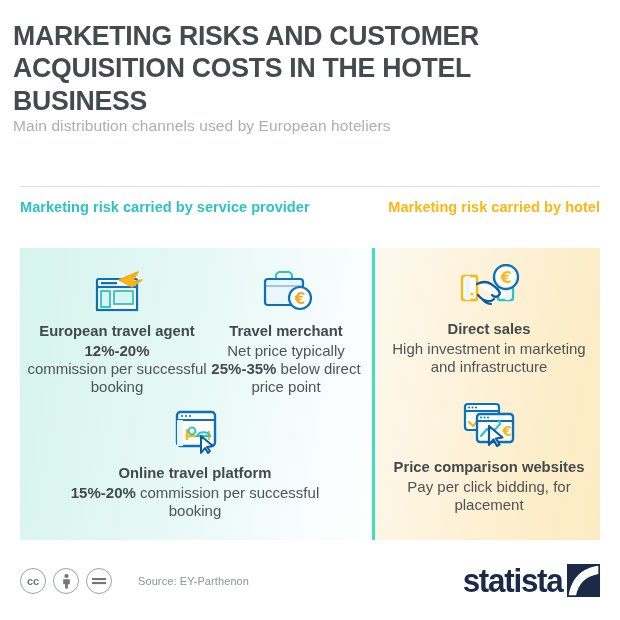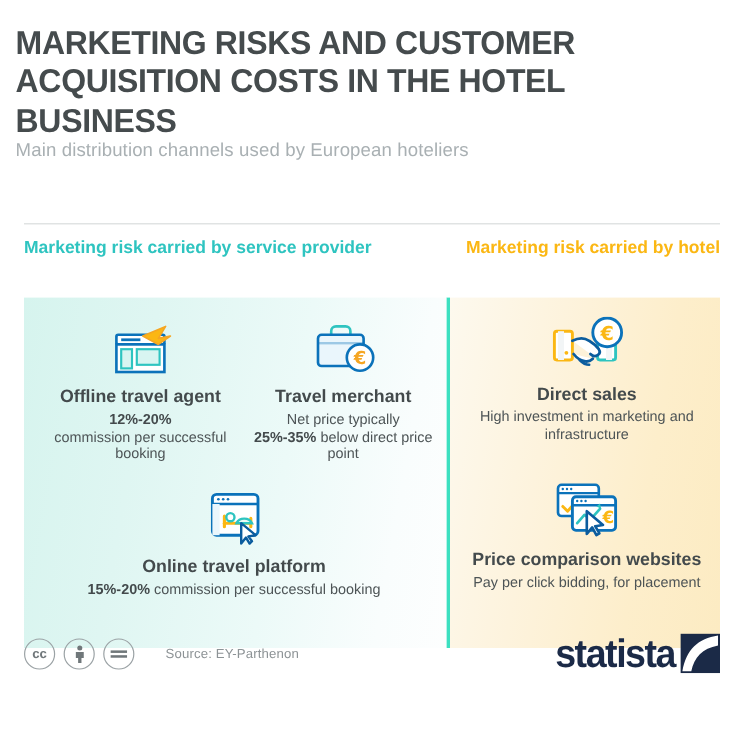--- a/index.html
+++ b/index.html
@@ -60,35 +60,35 @@
   }
 
   
   .item { position:absolute; text-align:center; }
   .item .icon { height:52px; display:flex; align-items:flex-end; justify-content:center; }
   .item .name {
     font-size:14.8px; font-weight:bold; color:#434a4c;
     line-height:1.16; margin-top:7px;
   }
   .item .desc {
-    font-size:12px; color:#4d5456; line-height:1.2; margin-top:2px;
+    font-size:15px; color:#4d5456; line-height:1.2; margin-top:2px;
   }
   .item .desc b { font-weight:bold; color:#434a4c; }
 
   
   .it-offline  { left:6px;   top:16px;  width:182px; }
   .it-merchant { left:186px; top:16px;  width:160px; }
   .it-online   { left:44px;  top:158px; width:262px; }
 
   
   .it-direct  { left:10px; top:14px;  width:208px; }
   .it-price   { left:10px; top:152px; width:208px; }
 
   
-  .footer { position:absolute; left:20px; top:528px; width:580px; height:44px; }
+  .footer { position:absolute; left:20px; top:564px; width:580px; height:44px; }
   .cc-row { position:absolute; left:0; top:4px; display:flex; gap:7px; align-items:center; }
   .cc-badge {
     width:26px; height:26px; border-radius:50%;
     border:1.8px solid #9ba2a5; color:#70777a;
     display:flex; align-items:center; justify-content:center;
     font-size:11px; font-weight:bold;
   }
   .source {
     position:absolute; left:118px; top:11px;
     font-size:11px; color:#8d9396; letter-spacing:0.1px;
@@ -126,21 +126,21 @@
         <div class="icon">
           <svg width="62" height="50" viewBox="0 0 62 50">
             <rect x="11" y="13" width="40" height="8" rx="1.5" fill="#fff" stroke="#0b72ba" stroke-width="2.2"></rect>
             <rect x="15" y="16" width="16" height="2.3" fill="#0b72ba"></rect>
             <rect x="11" y="21" width="40" height="23" fill="#fff" stroke="#0b72ba" stroke-width="2.2"></rect>
             <rect x="15" y="25" width="9" height="16" fill="#d8f5f1" stroke="#2ec4c0" stroke-width="1.8"></rect>
             <rect x="28" y="25" width="19" height="13" fill="#d8f5f1" stroke="#2ec4c0" stroke-width="1.8"></rect>
             <path d="M33 14 L52 6 L46 16 L56 14 L46 21 Z" fill="#fbb713" stroke="#f5a623" stroke-width="1.4" stroke-linejoin="round"></path>
           </svg>
         </div>
-        <div class="name">Offline travel agent</div>
+        <div class="name">European travel agent</div>
         <div class="desc">
           <b>12%-20%</b><br>
           <span>commission per successful booking</span>
         </div>
       </div>
 
       <div class="item it-merchant">
         <div class="icon">
           <svg width="62" height="50" viewBox="0 0 62 50">
             <path d="M21 13 v-3 a4 4 0 0 1 4-4 h8 a4 4 0 0 1 4 4 v3" fill="none" stroke="#2ec4c0" stroke-width="2.2"></path>

